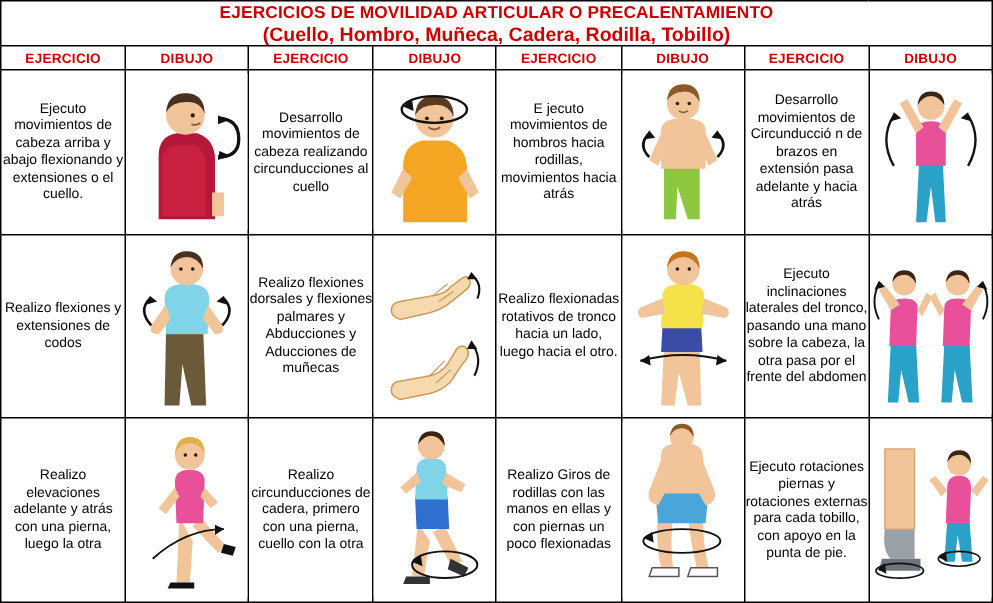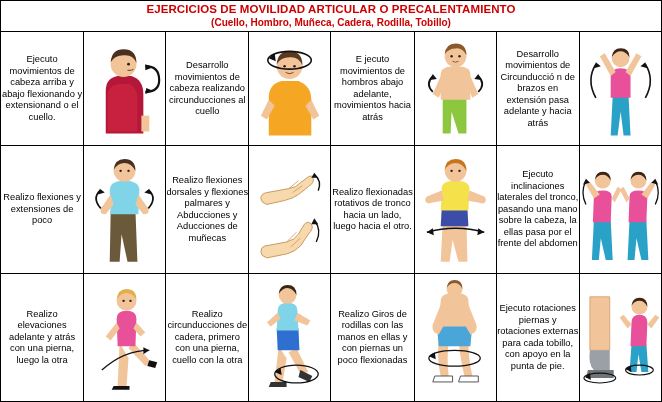--- a/index.html
+++ b/index.html
@@ -36,21 +36,21 @@
     padding: 3px 2px 4px 2px;
   }
   .title-line1 {
     font-size: 11.5px;
     font-weight: bold;
     color: #cc0000;
     letter-spacing: 0.1px;
     line-height: 14px;
   }
   .title-line2 {
-    font-size: 10px;
+    font-size: 13px;
     font-weight: bold;
     color: #cc0000;
     line-height: 14px;
   }
   .hdr {
     font-size: 9px;
     font-weight: bold;
     color: #cc0000;
     height: 15px;
     letter-spacing: 0.2px;
@@ -89,23 +89,33 @@
       <col class="c-txt">
         <col class="c-img">
     </colgroup>
     <tbody>
       <tr>
         <td class="title-cell" colspan="8">
           <div class="title-line1">EJERCICIOS DE MOVILIDAD ARTICULAR O PRECALENTAMIENTO</div>
           <div class="title-line2">(Cuello, Hombro, Muñeca, Cadera, Rodilla, Tobillo)</div>
         </td>
       </tr>
-
-      <tr>
-        <td class="txt">Ejecuto movimientos de cabeza arriba y abajo flexionando y extensionand o el cuello.</td>
+      <tr>
+        <td class="hdr">EJERCICIO</td>
+        <td class="hdr">DIBUJO</td>
+        <td class="hdr">EJERCICIO</td>
+        <td class="hdr">DIBUJO</td>
+        <td class="hdr">EJERCICIO</td>
+        <td class="hdr">DIBUJO</td>
+        <td class="hdr">EJERCICIO</td>
+        <td class="hdr">DIBUJO</td>
+      </tr>
+
+      <tr>
+        <td class="txt">Ejecuto movimientos de cabeza arriba y abajo flexionando y extensiones o el cuello.</td>
         <td class="draw">
           <svg class="fig" viewBox="0 0 82 105" preserveAspectRatio="xMidYMid meet">
             <rect x="0" y="0" width="82" height="105" fill="#ffffff"></rect>
             <path d="M22 98 L22 55 Q22 42 34 40 L48 40 Q60 44 60 58 L60 98 Z" fill="#b5173a"></path>
             <path d="M24 96 L24 60 Q24 50 34 48 L46 48 Q54 52 54 62 L54 96 Z" fill="#c8203f"></path>
             <circle cx="40" cy="28" r="13" fill="#f2c49a"></circle>
             <path d="M27 26 Q28 13 40 13 Q53 13 53 27 Q50 18 40 19 Q31 19 27 26 Z" fill="#4a3020"></path>
             <circle cx="45" cy="28" r="1.4" fill="#2b1d12"></circle>
             <path d="M44 34 Q48 35 50 33" stroke="#8a5a3b" stroke-width="1.2" fill="none"></path>
             <path d="M58 96 L66 96 L66 80 L58 80 Z" fill="#f2c49a"></path>
@@ -123,21 +133,21 @@
             <path d="M63 64 L71 80 L65 84 L57 70 Z" fill="#f2c49a"></path>
             <circle cx="41" cy="30" r="13" fill="#f2c49a"></circle>
             <path d="M28 28 Q29 15 41 15 Q54 15 54 29 Q50 20 41 21 Q32 21 28 28 Z" fill="#5a3a1e"></path>
             <circle cx="36" cy="30" r="1.3" fill="#2b1d12"></circle>
             <circle cx="46" cy="30" r="1.3" fill="#2b1d12"></circle>
             <path d="M37 36 Q41 39 45 36" stroke="#8a5a3b" stroke-width="1.2" fill="none"></path>
             <ellipse cx="41" cy="24" rx="22" ry="9" stroke="#111111" stroke-width="1.6" fill="none"></ellipse>
             <path d="M20 22 L26 17 L27 25 Z" fill="#111111"></path>
           </svg>
         </td>
-        <td class="txt">E jecuto movimientos de hombros abajo adelante, movimientos hacia atrás</td>
+        <td class="txt">E jecuto movimientos de hombros hacia rodillas, movimientos hacia atrás</td>
         <td class="draw">
           <svg class="fig" viewBox="0 0 82 105" preserveAspectRatio="xMidYMid meet">
             <rect x="0" y="0" width="82" height="105" fill="#ffffff"></rect>
             <path d="M28 62 L28 98 L36 98 L37 76 L44 98 L52 98 L52 62 Z" fill="#8dc63f"></path>
             <path d="M26 38 Q26 30 41 30 Q56 30 56 38 L56 64 L26 64 Z" fill="#f2c49a"></path>
             <path d="M26 40 L18 58 L24 62 L30 48 Z" fill="#f2c49a"></path>
             <path d="M56 40 L64 58 L58 62 L52 48 Z" fill="#f2c49a"></path>
             <circle cx="41" cy="20" r="11" fill="#f2c49a"></circle>
             <path d="M30 18 Q31 7 41 7 Q52 7 52 19 Q48 11 41 12 Q34 12 30 18 Z" fill="#8a5a2a"></path>
             <circle cx="37" cy="20" r="1.2" fill="#2b1d12"></circle>
@@ -161,21 +171,21 @@
             <path d="M32 21 Q33 12 41 12 Q50 12 50 21 Q46 15 41 15 Q36 15 32 21 Z" fill="#3b2516"></path>
             <path d="M16 28 Q6 44 16 62" stroke="#111111" stroke-width="1.6" fill="none"></path>
             <path d="M66 28 Q76 44 66 62" stroke="#111111" stroke-width="1.6" fill="none"></path>
             <path d="M16 26 L21 30 L14 32 Z" fill="#111111"></path>
             <path d="M66 26 L61 30 L68 32 Z" fill="#111111"></path>
           </svg>
         </td>
       </tr>
 
       <tr>
-        <td class="txt">Realizo flexiones y extensiones de poco</td>
+        <td class="txt">Realizo flexiones y extensiones de codos</td>
         <td class="draw">
           <svg class="fig" viewBox="0 0 82 118" preserveAspectRatio="xMidYMid meet">
             <rect x="0" y="0" width="82" height="118" fill="#ffffff"></rect>
             <path d="M27 60 L26 112 L36 112 L38 84 L44 112 L54 112 L52 60 Z" fill="#6b5a3a"></path>
             <path d="M26 40 Q26 30 41 30 Q56 30 56 40 L55 64 L27 64 Z" fill="#7fd4e8"></path>
             <path d="M27 44 L17 58 Q15 64 22 64 L30 54 Z" fill="#f2c49a"></path>
             <path d="M55 44 L65 58 Q67 64 60 64 L52 54 Z" fill="#f2c49a"></path>
             <circle cx="41" cy="20" r="11" fill="#f2c49a"></circle>
             <path d="M30 19 Q31 8 41 8 Q52 8 52 20 Q48 12 41 12 Q34 12 30 19 Z" fill="#4a3020"></path>
             <circle cx="37" cy="20" r="1.2" fill="#2b1d12"></circle>
@@ -215,21 +225,21 @@
             <path d="M55 40 L70 46 Q74 50 69 53 L53 50 Z" fill="#f2c49a"></path>
             <circle cx="41" cy="20" r="11" fill="#f2c49a"></circle>
             <path d="M30 19 Q31 8 41 8 Q52 8 52 20 Q48 12 41 12 Q34 12 30 19 Z" fill="#c8741e"></path>
             <circle cx="37" cy="20" r="1.2" fill="#2b1d12"></circle>
             <circle cx="45" cy="20" r="1.2" fill="#2b1d12"></circle>
             <path d="M12 82 Q41 74 70 82" stroke="#111111" stroke-width="1.5" fill="none"></path>
             <path d="M12 82 L18 78 L19 85 Z" fill="#111111"></path>
             <path d="M70 82 L64 78 L63 85 Z" fill="#111111"></path>
           </svg>
         </td>
-        <td class="txt">Ejecuto inclinaciones laterales del tronco, pasando una mano sobre la cabeza, la ellas pasa por el frente del abdomen</td>
+        <td class="txt">Ejecuto inclinaciones laterales del tronco, pasando una mano sobre la cabeza, la otra pasa por el frente del abdomen</td>
         <td class="draw">
           <svg class="fig" viewBox="0 0 82 118" preserveAspectRatio="xMidYMid meet">
             <rect x="0" y="0" width="82" height="118" fill="#ffffff"></rect>
             <g>
               <path d="M14 70 L12 110 L19 110 L21 88 L26 110 L33 110 L31 70 Z" fill="#2aa2c8"></path>
               <path d="M14 46 Q14 40 23 40 Q32 40 32 46 L31 72 L13 72 Z" fill="#e8509a"></path>
               <path d="M14 48 L6 34 L10 31 L20 44 Z" fill="#f2c49a"></path>
               <path d="M32 48 L38 36 L42 39 L35 52 Z" fill="#f2c49a"></path>
               <circle cx="23" cy="30" r="8" fill="#f2c49a"></circle>
               <path d="M15 29 Q16 21 23 21 Q31 21 31 30 Q28 24 23 24 Q18 24 15 29 Z" fill="#3b2516"></path>

